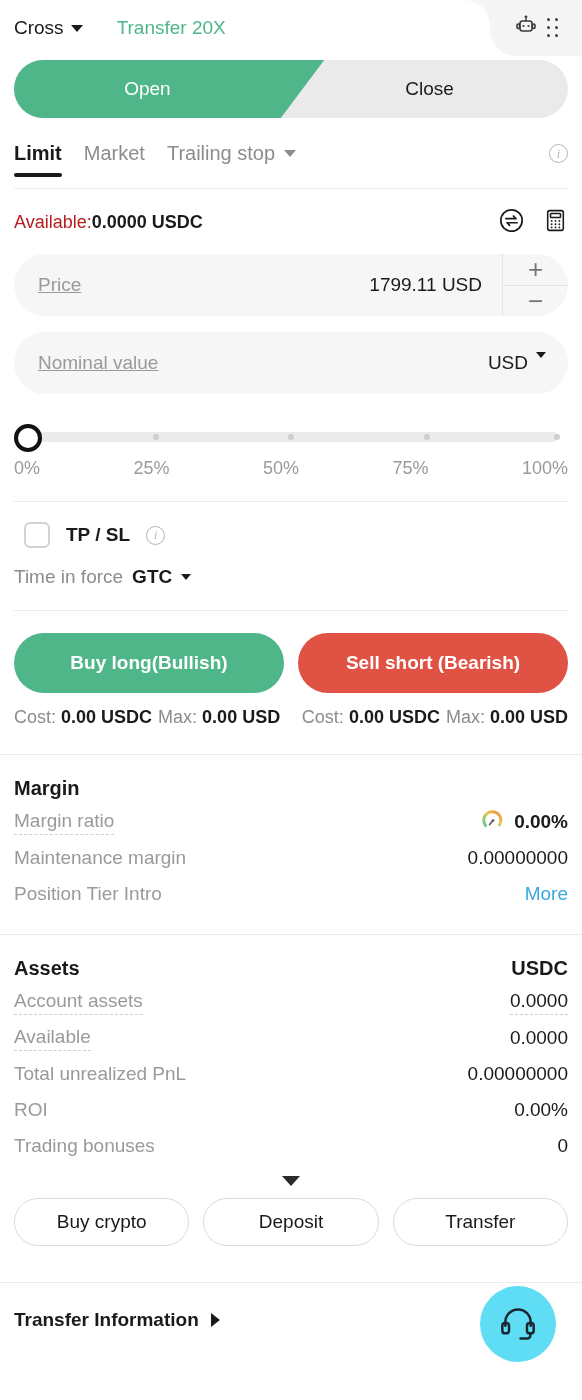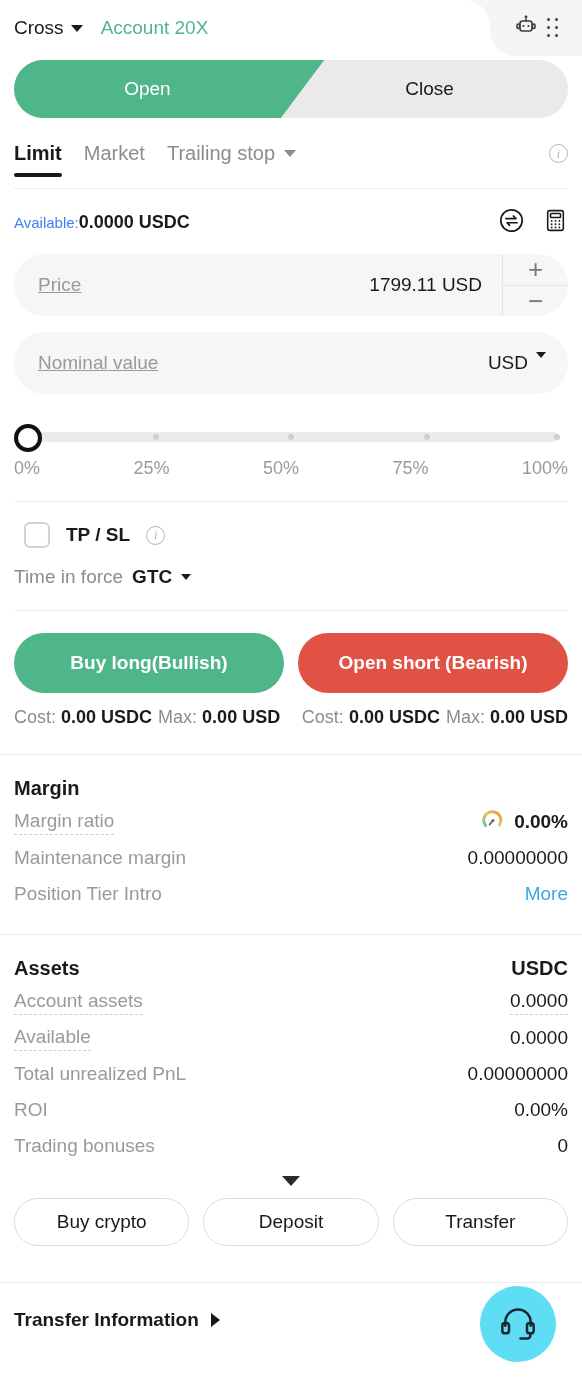--- a/index.html
+++ b/index.html
@@ -20,21 +20,21 @@
 
   
   .topbar {
     position: relative;
     height: 56px;
     display: flex;
     align-items: center;
     padding: 0 14px;
     background: #ffffff;
   }
-  .topbar-left { display: flex; align-items: center; gap: 18px; }
+  .topbar-left { display: flex; align-items: center; gap: 34px; }
   .margin-mode {
     display: flex; align-items: center; gap: 7px;
     font-size: 19px; color: #1a1a1a; font-weight: 400;
   }
   .caret-down {
     width: 0; height: 0;
     border-left: 6px solid transparent;
     border-right: 6px solid transparent;
     border-top: 7px solid #1a1a1a;
   }
@@ -154,21 +154,21 @@
     line-height: 1;
   }
   .otabs-right { margin-left: auto; padding-top: 2px; }
   .hr-line { margin: 0 14px; height: 1px; background: #ececec; }
 
   
   .avail-row {
     margin: 18px 14px 0 14px;
     display: flex; align-items: center;
   }
-  .avail-label { font-size: 15px; color: #3b82f6; }
+  .avail-label { font-size: 18px; color: #b91c1c; }
   .avail-value { font-size: 18px; color: #1a1a1a; font-weight: 700; }
   .avail-icons { margin-left: auto; display: flex; align-items: center; gap: 18px; }
 
   
   .field {
     margin: 16px 14px 0 14px;
     height: 62px;
     background: #f6f6f6;
     border-radius: 31px;
     display: flex; align-items: center;
@@ -367,21 +367,21 @@
 <body>
 
 <div id="app">
 
   <div class="topbar">
     <div class="topbar-left">
       <div class="margin-mode">
         <span>Cross</span>
         <span class="caret-down"></span>
       </div>
-      <div class="leverage">Account 20X</div>
+      <div class="leverage">Transfer 20X</div>
     </div>
     <div class="topbar-right">
       <span class="bot-icon">
         <svg width="24" height="24" viewBox="0 0 24 24" fill="none" stroke="#3a3a3a" stroke-width="1.6">
           <circle cx="12" cy="3" r="1.4" fill="#3a3a3a" stroke="none"></circle>
           <line x1="12" y1="4.4" x2="12" y2="7"></line>
           <rect x="6" y="7" width="12" height="10" rx="2.5"></rect>
           <circle cx="9.5" cy="12" r="1.1" fill="#3a3a3a" stroke="none"></circle>
           <circle cx="14.5" cy="12" r="1.1" fill="#3a3a3a" stroke="none"></circle>
           <rect x="3" y="10" width="2.6" height="4.5" rx="1.2"></rect>
@@ -498,21 +498,21 @@
   <div class="tif-row">
     <span class="tif-label">Time in force</span>
     <span class="tif-value">GTC</span>
     <span class="caret-xs"></span>
   </div>
 
   <div class="hr-line3"></div>
 
   <div class="actions">
     <div class="btn-long">Buy long(Bullish)</div>
-    <div class="btn-short">Open short (Bearish)</div>
+    <div class="btn-short">Sell short (Bearish)</div>
   </div>
 
   <div class="costs">
     <div class="cost-col">
       <div class="cost-line">
         <span>Cost:</span>
         <b>0.00 USDC</b>
       </div>
       <div class="cost-line">
         <span>Max:</span>

